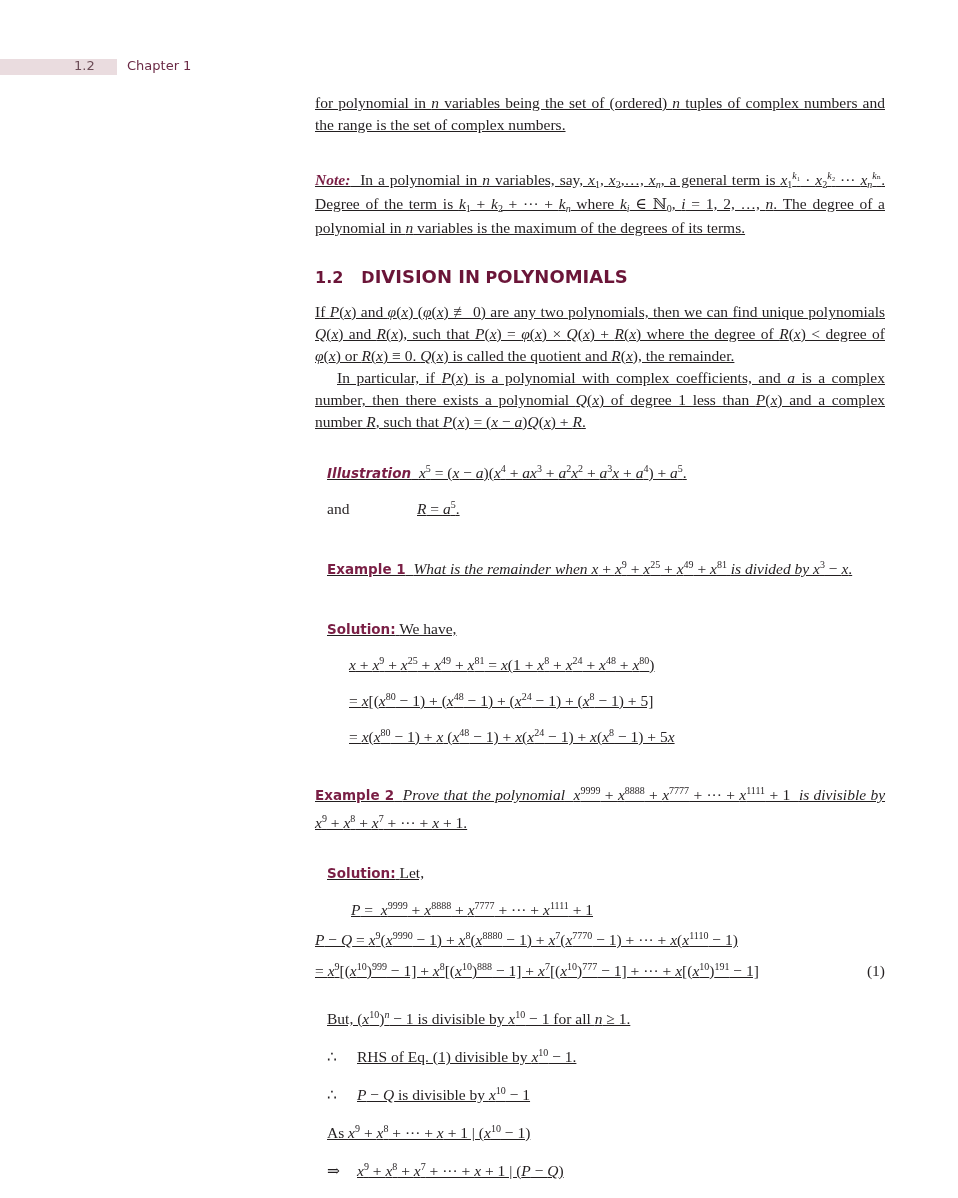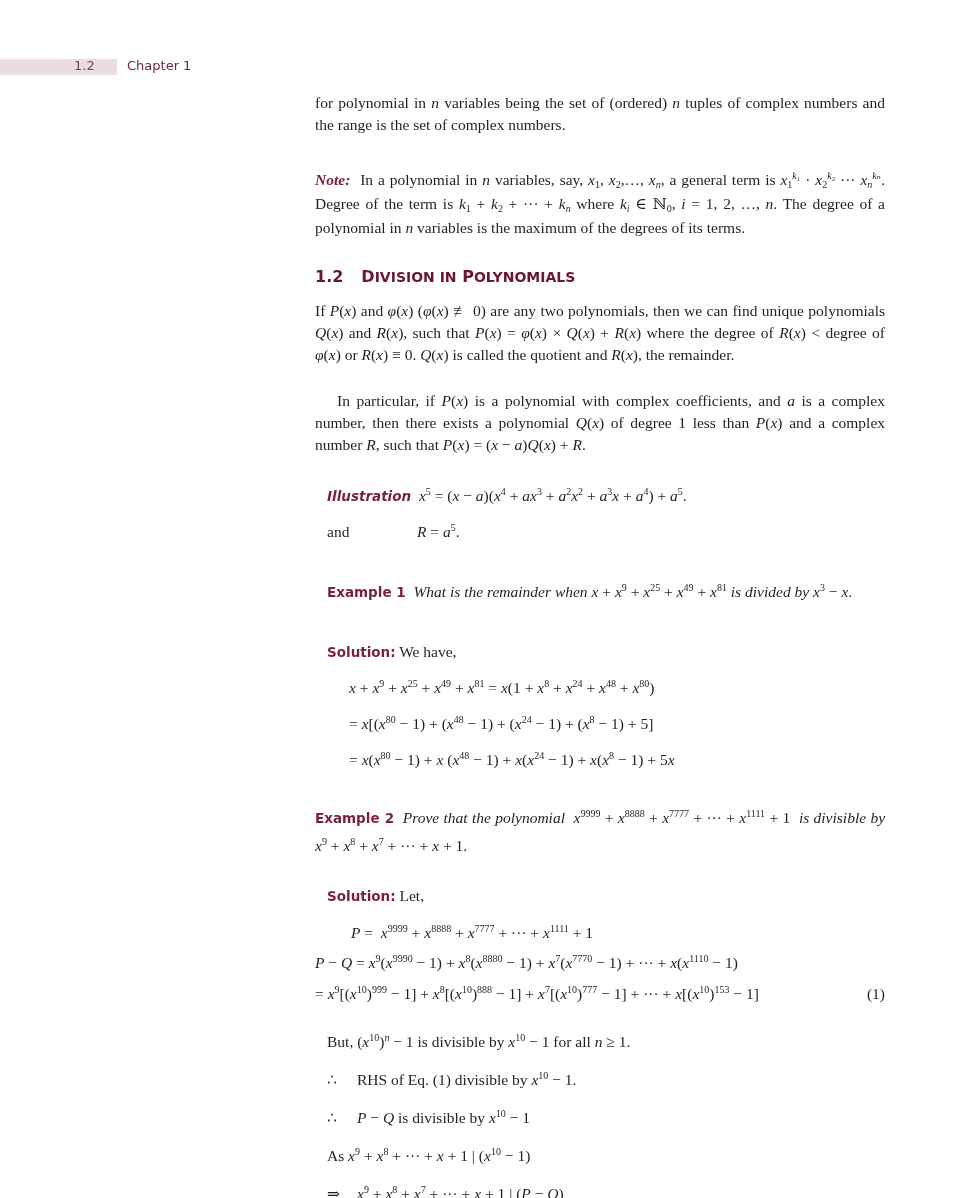--- a/index.html
+++ b/index.html
@@ -2,34 +2,34 @@
 <html><head>
 <meta charset="utf-8">
 <style>
   html, body { margin: 0; padding: 0; background: #ffffff; }
   body { width: 958px; height: 1198px; position: relative; overflow: hidden;
          font-family: "Liberation Serif", "DejaVu Serif", serif; color: #231f20; }
   .header-band { position: absolute; left: 0; top: 59px; width: 117px; height: 16px; background: #eadcdf; }
   .page-num { position: absolute; left: 74px; top: 58px; font-family: "DejaVu Sans", sans-serif; font-size: 13px; color: #6b4b55; }
   .chapter-label { position: absolute; left: 127px; top: 58px; font-family: "DejaVu Sans", sans-serif; font-size: 13px; color: #6b2a45; }
   .content { position: absolute; left: 315px; top: 92px; width: 570px; font-size: 15.5px; line-height: 22px; }
-  p { margin: 0; text-align: justify; }
+  p { margin: 0; text-align: justify; text-decoration: underline; }
   .label { font-family: "DejaVu Sans", sans-serif; font-weight: bold; color: #7a1f45; font-size: 13.5px; }
   .label-it { font-style: italic; }
   .note-label { font-weight: bold; font-style: italic; color: #7a1f45; }
   i, .it { font-style: italic; }
   sup { font-size: 10px; line-height: 0; vertical-align: 6px; }
   sub { font-size: 10px; line-height: 0; vertical-align: -3px; }
   .gap-s { height: 12px; }
   .gap-m { height: 16px; }
   .gap-l { height: 26px; }
   .section-heading { font-family: "DejaVu Sans", sans-serif; font-weight: bold; color: #6b1538; font-size: 16px; margin: 0; }
-  .section-heading .sc { font-size: 14px; }
+  .section-heading .sc { font-size: 18px; }
   .section-heading .num { margin-right: 18px; }
-  .indent { text-indent: 22px; margin-top: 24px; }
+  .indent { text-indent: 22px; }
   .eq { padding-left: 22px; margin: 0; }
   .eq2 { padding-left: 36px; margin: 3px 0; line-height: 26px; }
   .eq3 { padding-left: 0; margin: 3px 0; line-height: 28px; position: relative; }
   .eqnum { position: absolute; right: 0; top: 0; }
   .row { margin: 12px; line-height: 24px; }
   .tab { display: inline-block; width: 30px; }
   .tab-here { display: inline-block; width: 72px; }
   .tab-and { display: inline-block; width: 90px; }
 </style>
 </head>
@@ -78,21 +78,21 @@
 
   <div class="gap-s"></div>
 
   <p style="line-height:28px;"><span class="label">Example 2</span>&nbsp; <i>Prove that the polynomial</i>&nbsp; <i>x</i><sup>9999</sup> + <i>x</i><sup>8888</sup> + <i>x</i><sup>7777</sup> + ··· + <i>x</i><sup>1111</sup> + 1&nbsp; <i>is divisible by x</i><sup>9</sup> + <i>x</i><sup>8</sup> + <i>x</i><sup>7</sup> + ··· + <i>x</i> + 1.</p>
 
   <div class="gap-s"></div>
 
   <p class="row"><span class="label">Solution:</span> <span>Let,</span></p>
   <p class="eq2"><i>P</i> =&nbsp; <i>x</i><sup>9999</sup> + <i>x</i><sup>8888</sup> + <i>x</i><sup>7777</sup> + ··· + <i>x</i><sup>1111</sup> + 1</p>
   <p class="eq3"><i>P</i> − <i>Q</i> = <i>x</i><sup>9</sup>(<i>x</i><sup>9990</sup> − 1) + <i>x</i><sup>8</sup>(<i>x</i><sup>8880</sup> − 1) + <i>x</i><sup>7</sup>(<i>x</i><sup>7770</sup> − 1) + ··· + <i>x</i>(<i>x</i><sup>1110</sup> − 1)</p>
-  <p class="eq3">= <i>x</i><sup>9</sup>[(<i>x</i><sup>10</sup>)<sup>999</sup> − 1] + <i>x</i><sup>8</sup>[(<i>x</i><sup>10</sup>)<sup>888</sup> − 1] + <i>x</i><sup>7</sup>[(<i>x</i><sup>10</sup>)<sup>777</sup> − 1] + ··· + <i>x</i>[(<i>x</i><sup>10</sup>)<sup>153</sup> − 1]<span class="eqnum">(1)</span></p>
+  <p class="eq3">= <i>x</i><sup>9</sup>[(<i>x</i><sup>10</sup>)<sup>999</sup> − 1] + <i>x</i><sup>8</sup>[(<i>x</i><sup>10</sup>)<sup>888</sup> − 1] + <i>x</i><sup>7</sup>[(<i>x</i><sup>10</sup>)<sup>777</sup> − 1] + ··· + <i>x</i>[(<i>x</i><sup>10</sup>)<sup>191</sup> − 1]<span class="eqnum">(1)</span></p>
 
   <div style="height:6px"></div>
 
   <p class="row" style="line-height:26px;">But, (<i>x</i><sup>10</sup>)<sup><i>n</i></sup> − 1 is divisible by <i>x</i><sup>10</sup> − 1 for all <i>n</i> ≥ 1.</p>
   <p class="row" style="line-height:26px;"><span class="tab">∴</span>RHS of Eq. (1) divisible by <i>x</i><sup>10</sup> − 1.</p>
   <p class="row" style="line-height:26px;"><span class="tab">∴</span><i>P</i> − <i>Q</i> is divisible by <i>x</i><sup>10</sup> − 1</p>
   <p class="row" style="line-height:26px;">As <i>x</i><sup>9</sup> + <i>x</i><sup>8</sup> + ··· + <i>x</i> + 1 | (<i>x</i><sup>10</sup> − 1)</p>
   <p class="row" style="line-height:26px;"><span class="tab">⇒</span><i>x</i><sup>9</sup> + <i>x</i><sup>8</sup> + <i>x</i><sup>7</sup> + ··· + <i>x</i> + 1 | (<i>P</i> − <i>Q</i>)</p>
   <p class="row"><span class="tab">⇒</span><i>x</i><sup>9</sup> + <i>x</i><sup>8</sup> + <i>x</i><sup>7</sup> + ··· + <i>x</i> + 1 | <i>P</i></p>
 </div>

